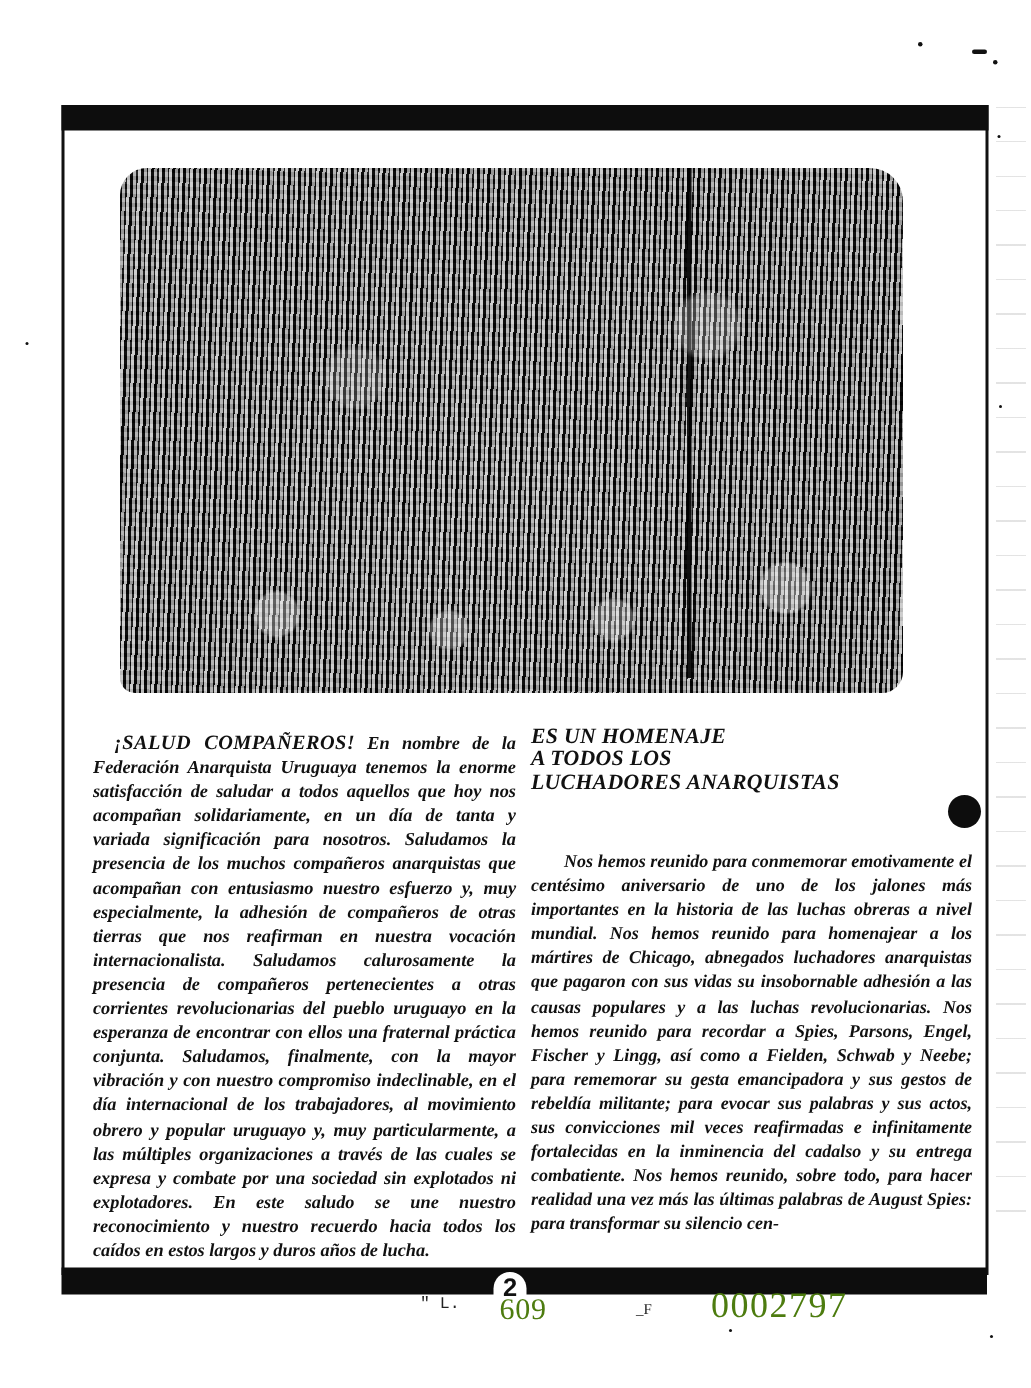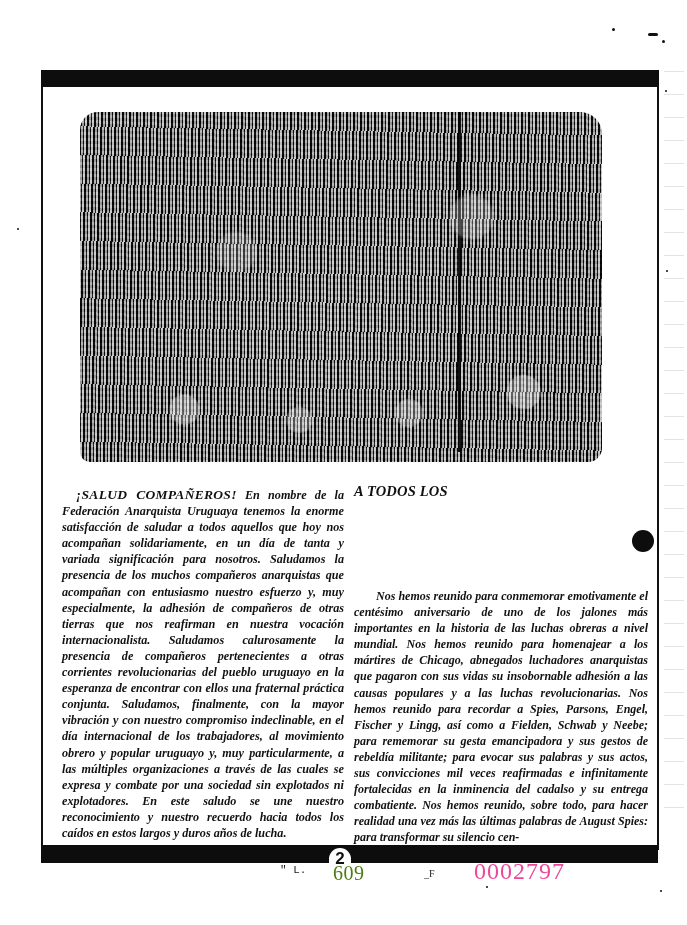--- a/index.html
+++ b/index.html
@@ -52,21 +52,21 @@
     font-weight: bold;
   }
   .col-left .lead { font-size: 13.5px; letter-spacing: 0.3px; }
   .heading {
     position: absolute; left: 354px; top: 484px; width: 260px;
     font-style: italic; font-weight: bold; font-size: 14.5px; line-height: 15.3px;
     letter-spacing: 0.2px;
   }
   .heading div { white-space: nowrap; }
   .col-right {
-    position: absolute; left: 354px; top: 588px; width: 294px;
+    position: absolute; left: 354px; top: 566px; width: 294px;
     font-style: italic; font-weight: bold; font-size: 12px; line-height: 16.1px;
     text-align: justify; text-indent: 22px;
   }
   .punch-hole {
     position: absolute; left: 632px; top: 530px; width: 22px; height: 22px;
     background: #0d0d0d; border-radius: 50%;
   }
   .page-number {
     position: absolute; left: 329px; top: 848px; width: 22px; height: 22px;
     font-family: "Liberation Sans", sans-serif; font-weight: bold; font-size: 17px;
@@ -75,21 +75,21 @@
   .stamp-left {
     position: absolute; left: 280px; top: 864px;
     font-family: "Liberation Mono", monospace; font-size: 11px; color: #222;
   }
   .stamp-num {
     position: absolute; left: 333px; top: 862px;
     font-family: "Liberation Serif", serif; font-size: 20px; color: #4d7c0f; letter-spacing: 0.5px;
   }
   .stamp-code {
     position: absolute; left: 474px; top: 858px;
-    font-family: "Liberation Serif", serif; font-size: 24px; color: #ec4899; letter-spacing: 1px;
+    font-family: "Liberation Serif", serif; font-size: 24px; color: #4d7c0f; letter-spacing: 1px;
   }
   .stamp-f {
     position: absolute; left: 424px; top: 868px;
     font-family: Liberation Serif, serif; font-size: 10px; color: #222;
   }
   .edge-noise {
     position: absolute; left: 664px; top: 60px; width: 20px; height: 760px;
     background: repeating-linear-gradient(180deg, transparent 0 11px, rgba(0,0,0,0.18) 11px 12px, transparent 12px 23px);
     opacity: 0.6;
   }
@@ -112,21 +112,23 @@
 
 <div class="photo">
   <div class="photo-pole"></div>
 </div>
 
 <div class="col-left">
   <span class="lead">¡SALUD COMPAÑEROS!</span><span> En nombre de la Federación Anarquista Uruguaya tenemos la enorme satisfacción de saludar a todos aquellos que hoy nos acompañan solidariamente, en un día de tanta y variada significación para nosotros. Saludamos la presencia de los muchos compañeros anarquistas que acompañan con entusiasmo nuestro esfuerzo y, muy especialmente, la adhesión de compañeros de otras tierras que nos reafirman en nuestra vocación internacionalista. Saludamos calurosamente la presencia de compañeros pertenecientes a otras corrientes revolucionarias del pueblo uruguayo en la esperanza de encontrar con ellos una fraternal práctica conjunta. Saludamos, finalmente, con la mayor vibración y con nuestro compromiso indeclinable, en el día internacional de los trabajadores, al movimiento obrero y popular uruguayo y, muy particularmente, a las múltiples organizaciones a través de las cuales se expresa y combate por una sociedad sin explotados ni explotadores. En este saludo se une nuestro reconocimiento y nuestro recuerdo hacia todos los caídos en estos largos y duros años de lucha.</span>
 </div>
 
 <div class="heading">
+  <div>ES UN HOMENAJE</div>
   <div>A TODOS LOS</div>
+  <div>LUCHADORES ANARQUISTAS</div>
 </div>
 
 <div class="col-right">Nos hemos reunido para conmemorar emotivamente el centésimo aniversario de uno de los jalones más importantes en la historia de las luchas obreras a nivel mundial. Nos hemos reunido para homenajear a los mártires de Chicago, abnegados luchadores anarquistas que pagaron con sus vidas su insobornable adhesión a las causas populares y a las luchas revolucionarias. Nos hemos reunido para recordar a Spies, Parsons, Engel, Fischer y Lingg, así como a Fielden, Schwab y Neebe; para rememorar su gesta emancipadora y sus gestos de rebeldía militante; para evocar sus palabras y sus actos, sus convicciones mil veces reafirmadas e infinitamente fortalecidas en la inminencia del cadalso y su entrega combatiente. Nos hemos reunido, sobre todo, para hacer realidad una vez más las últimas palabras de August Spies: para transformar su silencio cen-</div>
 
 <div class="punch-hole"></div>
 
 <div class="bottom-bar"></div>
 <div class="page-number">2</div>
 
 <div class="stamp-left">" L.</div>

